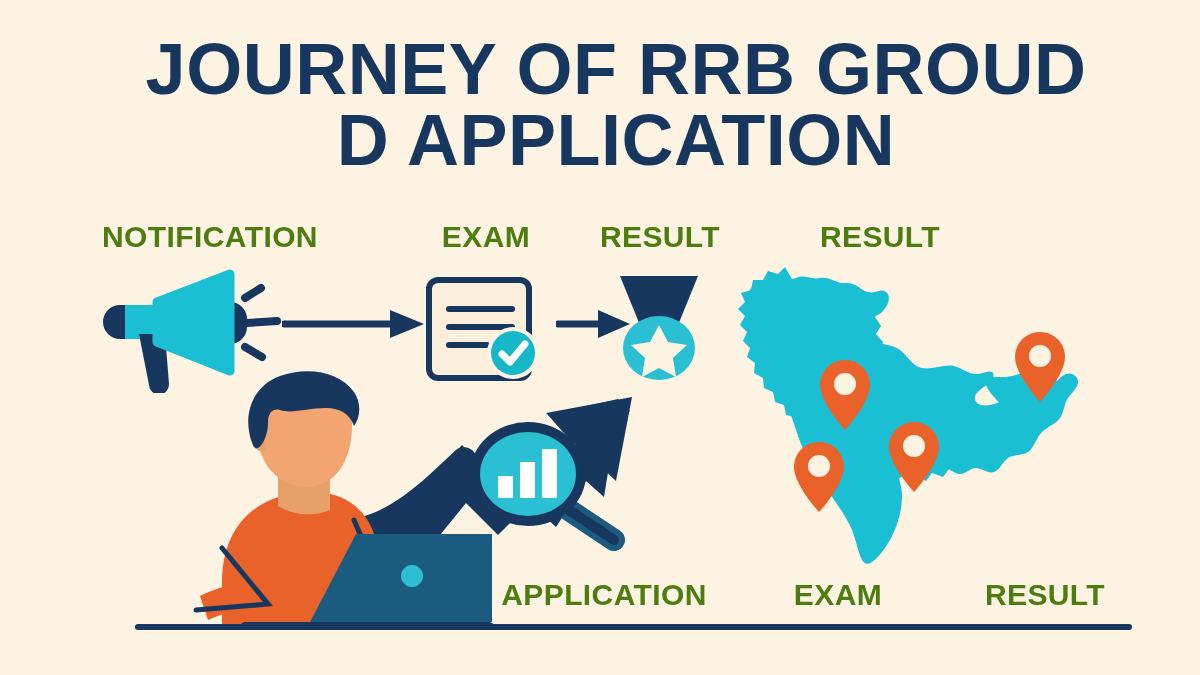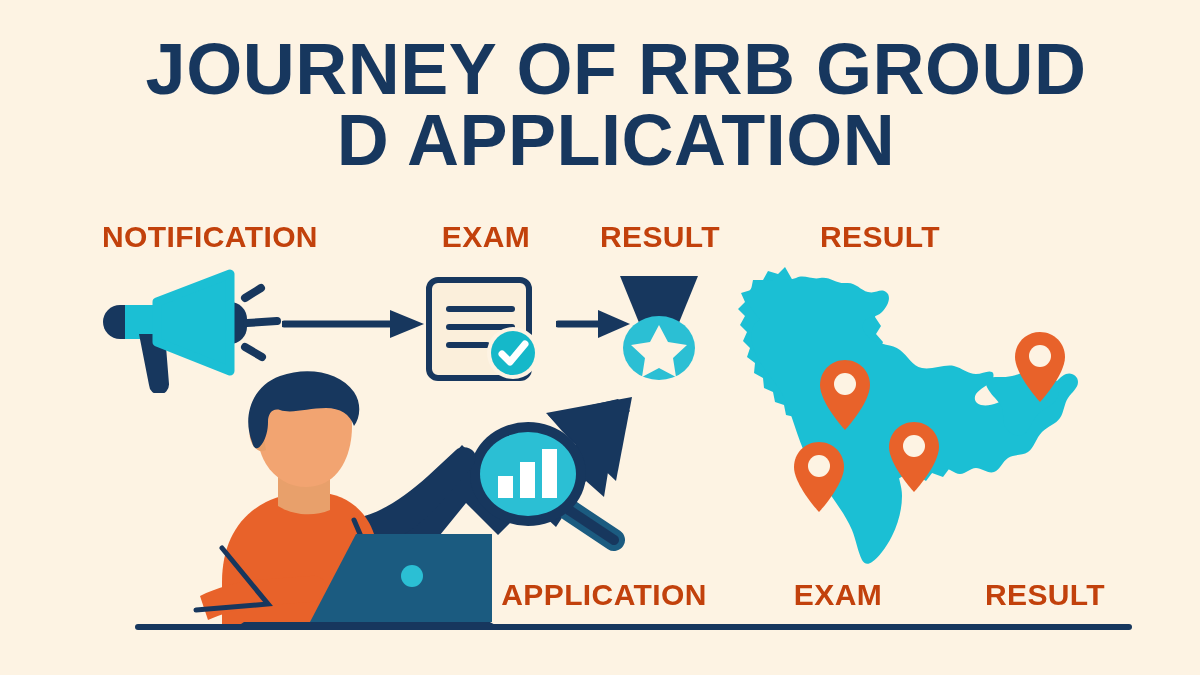--- a/index.html
+++ b/index.html
@@ -38,21 +38,21 @@
     color: #17375E;
     white-space: nowrap;
   }
   
   .stage-label {
     position: absolute;
     font-family: "Liberation Sans", sans-serif;
     font-weight: bold;
     font-size: 30px;
     letter-spacing: 0.4px;
-    color: #c2410c;
+    color: #4d7c0f;
     white-space: nowrap;
     transform: translateX(-50%);
   }
   
   .art {
     position: absolute;
     display: block;
   }
   
   #baseline {

